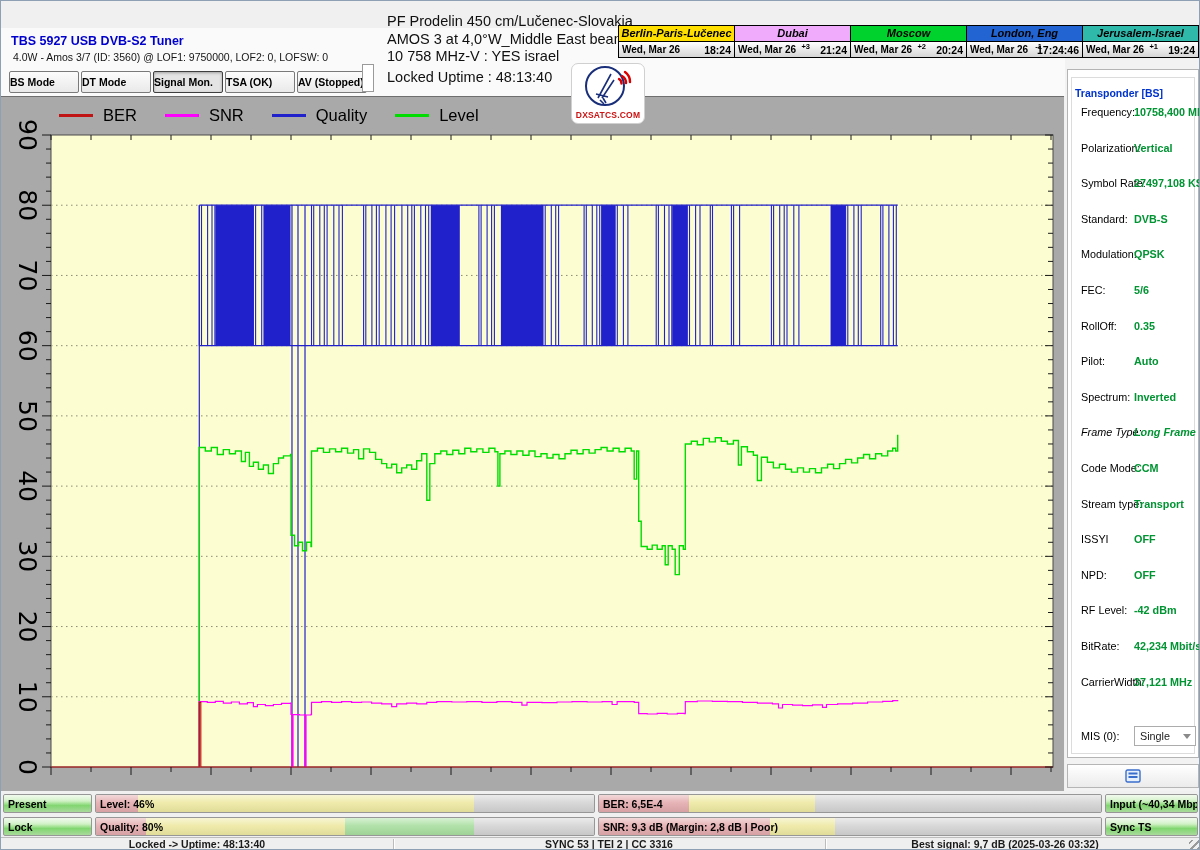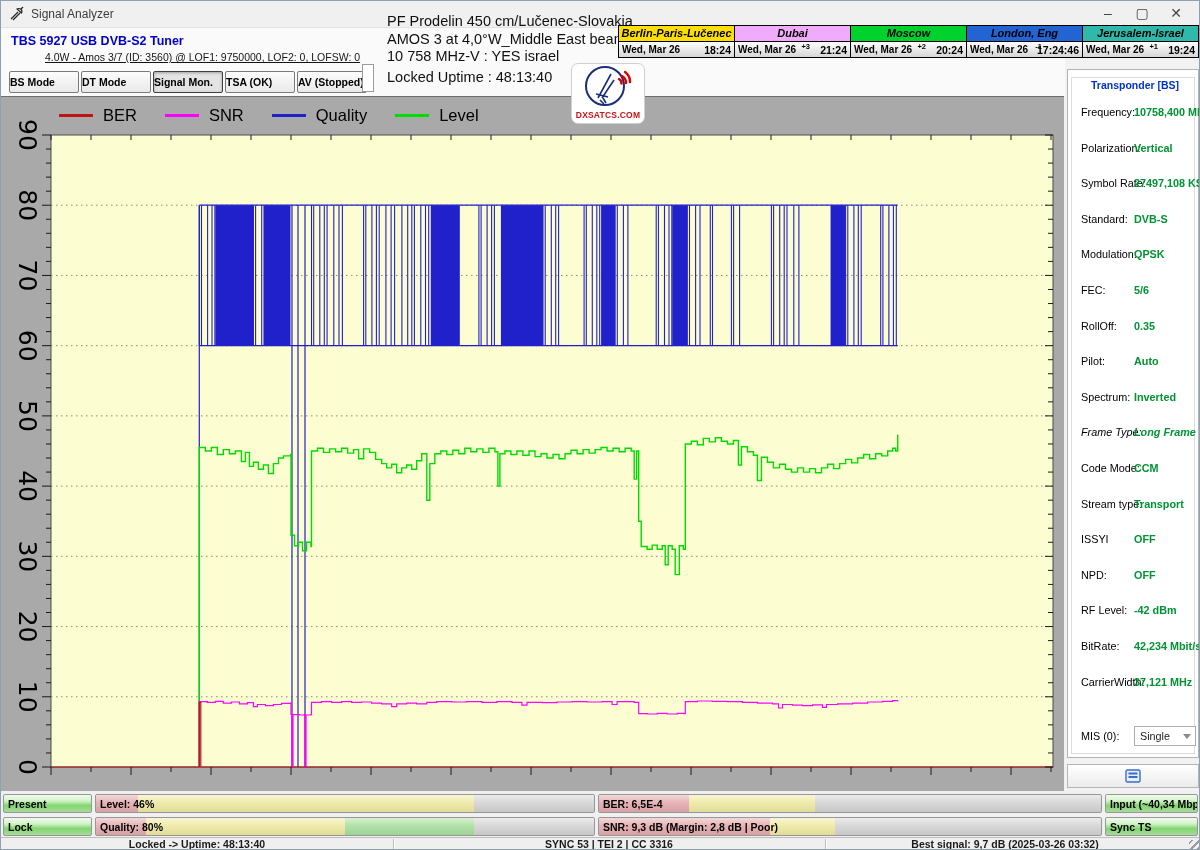--- a/index.html
+++ b/index.html
@@ -9,21 +9,21 @@
   .titlebar{position:absolute;left:0;top:0;width:100%;height:26px;background:#f0f0f0;border-bottom:1px solid #e2e2e2;}
   .title-icon{position:absolute;left:8px;top:5px;width:16px;height:16px;}
   .title-text{position:absolute;left:30px;top:0;line-height:26px;font-size:12px;color:#3c3c3c;}
   .win-btn{position:absolute;top:0;width:30px;height:26px;text-align:center;line-height:24px;font-size:14px;color:#444;}
   .btn-min{right:76px;} .btn-max{right:42px;} .btn-close{right:8px;}
 
   
   .header-bg{position:absolute;left:0;top:27px;width:1064px;height:68px;background:#fafafa;}
   .right-bg{position:absolute;left:1064px;top:57px;width:136px;height:733px;background:#f2f2f2;}
   .tuner-name{position:absolute;left:10px;top:33px;font-size:12.5px;font-weight:700;color:#0000cc;}
-  .tuner-config{position:absolute;left:44px;top:50px;font-size:10.5px;color:#151515;text-decoration:underline;}
+  .tuner-config{position:absolute;left:12px;top:50px;font-size:10.5px;color:#151515;}
   .tab{position:absolute;top:70px;height:22px;width:70px;background:linear-gradient(#fcfcfc,#e9e9e9);
        border:1px solid #7a7a7a;border-radius:2px;font-size:10.5px;font-weight:600;color:#000;
        text-align:left;line-height:20px;box-sizing:border-box;}
   .tab.active{background:#e4e4e4;border-color:#3f3f3f;box-shadow:inset 0 1px 3px rgba(0,0,0,.3);font-weight:700;}
   .small-box{position:absolute;left:361px;top:63px;width:12px;height:28px;background:#fff;border:1px solid #9a9a9a;box-sizing:border-box;}
 
   .header-info{position:absolute;left:386px;top:12px;width:230px;font-size:14.5px;color:#101010;line-height:17.5px;white-space:nowrap;}
   .locked-line{margin-top:3px;}
 
   
@@ -42,21 +42,21 @@
 
   
   .chart-panel{position:absolute;left:0;top:95px;width:1063px;height:695px;background:#a9a9a9;border-top:1px solid #6e6e6e;box-sizing:border-box;}
   .legend{position:absolute;left:58px;top:9px;display:flex;gap:28px;align-items:center;}
   .legend-item{display:flex;align-items:center;gap:10px;font-size:16.5px;color:#000;}
   .legend-line{width:34px;height:0;border-top:3px solid #000;}
 
   
   .tp-panel{position:absolute;left:1066px;top:68px;width:132px;height:689px;background:#fff;border:1px solid #b4b4b4;box-sizing:border-box;}
   .tp-fieldset{position:absolute;left:3px;top:7px;right:3px;bottom:3px;border:1px solid #dcdcdc;}
-  .tp-title{position:absolute;left:16px;top:1px;background:#fff;padding:0 3px;color:#0033cc;font-size:10.5px;font-weight:700;white-space:nowrap;}
+  .tp-title{position:absolute;left:0;top:1px;background:#fff;padding:8px 3px;color:#0033cc;font-size:10.5px;font-weight:700;white-space:nowrap;}
   .tp-row{position:absolute;left:0;width:100%;height:14px;}
   .tp-label{position:absolute;left:9px;font-size:10.8px;color:#000;white-space:nowrap;}
   .tp-value{position:absolute;left:62px;font-size:10.8px;font-weight:700;color:#009433;white-space:nowrap;}
   .mis-row{position:absolute;left:0;top:648px;width:100%;height:22px;}
   .mis-label{position:absolute;left:9px;top:4px;font-size:10.8px;color:#000;}
   .mis-select{position:absolute;left:62px;top:0;width:62px;height:20px;background:#fff;border:1px solid #acacac;box-sizing:border-box;font-size:10.8px;line-height:18px;padding-left:5px;color:#222;}
   .mis-chevron{position:absolute;right:4px;top:7px;width:0;height:0;border-left:4px solid transparent;border-right:4px solid transparent;border-top:5px solid #8a8a8a;}
   .tp-button{position:absolute;left:1066px;top:763px;width:132px;height:24px;background:linear-gradient(#ffffff,#ebebeb);border:1px solid #b5b5b5;box-sizing:border-box;text-align:center;}
   .tp-button svg{margin-top:4px;}
 
@@ -77,31 +77,20 @@
   .status-div{position:absolute;top:1px;width:1px;height:12px;background:#bcbcbc;box-shadow:1px 0 0 #fff;}
   .d1{left:392px;} .d2{left:824px;}
   .grip{position:absolute;right:2px;bottom:2px;width:10px;height:10px;background:
     repeating-linear-gradient(135deg,transparent 0 2px,#9a9a9a 2px 3.5px,transparent 3.5px 5px);}
 </style>
 </head>
 <body>
 
 <div class="window">
 
-  <div class="titlebar">
-    <svg class="title-icon" viewBox="0 0 16 16">
-      <path d="M2 13 L9 6 M4 14 L11 7" stroke="#222" stroke-width="1.2" fill="none"></path>
-      <path d="M8 3 C11 1.5 14 4 12.5 7 Z" fill="none" stroke="#222" stroke-width="1.2"></path>
-      <line x1="12" y1="3" x2="14" y2="1" stroke="#222" stroke-width="1.2"></line>
-    </svg>
-    <span class="title-text">Signal Analyzer</span>
-    <span class="win-btn btn-min">–</span>
-    <span class="win-btn btn-max">▢</span>
-    <span class="win-btn btn-close">✕</span>
-  </div>
 
   <div class="header-bg"></div>
   <div class="right-bg"></div>
 
   <div class="tuner-name">TBS 5927 USB DVB-S2 Tuner</div>
   <div class="tuner-config">4.0W - Amos 3/7 (ID: 3560) @ LOF1: 9750000, LOF2: 0, LOFSW: 0</div>
 
   <div class="tab" style="left:8px">BS Mode</div>
   <div class="tab" style="left:80px">DT Mode</div>
   <div class="tab active" style="left:152px">Signal Mon.</div>

